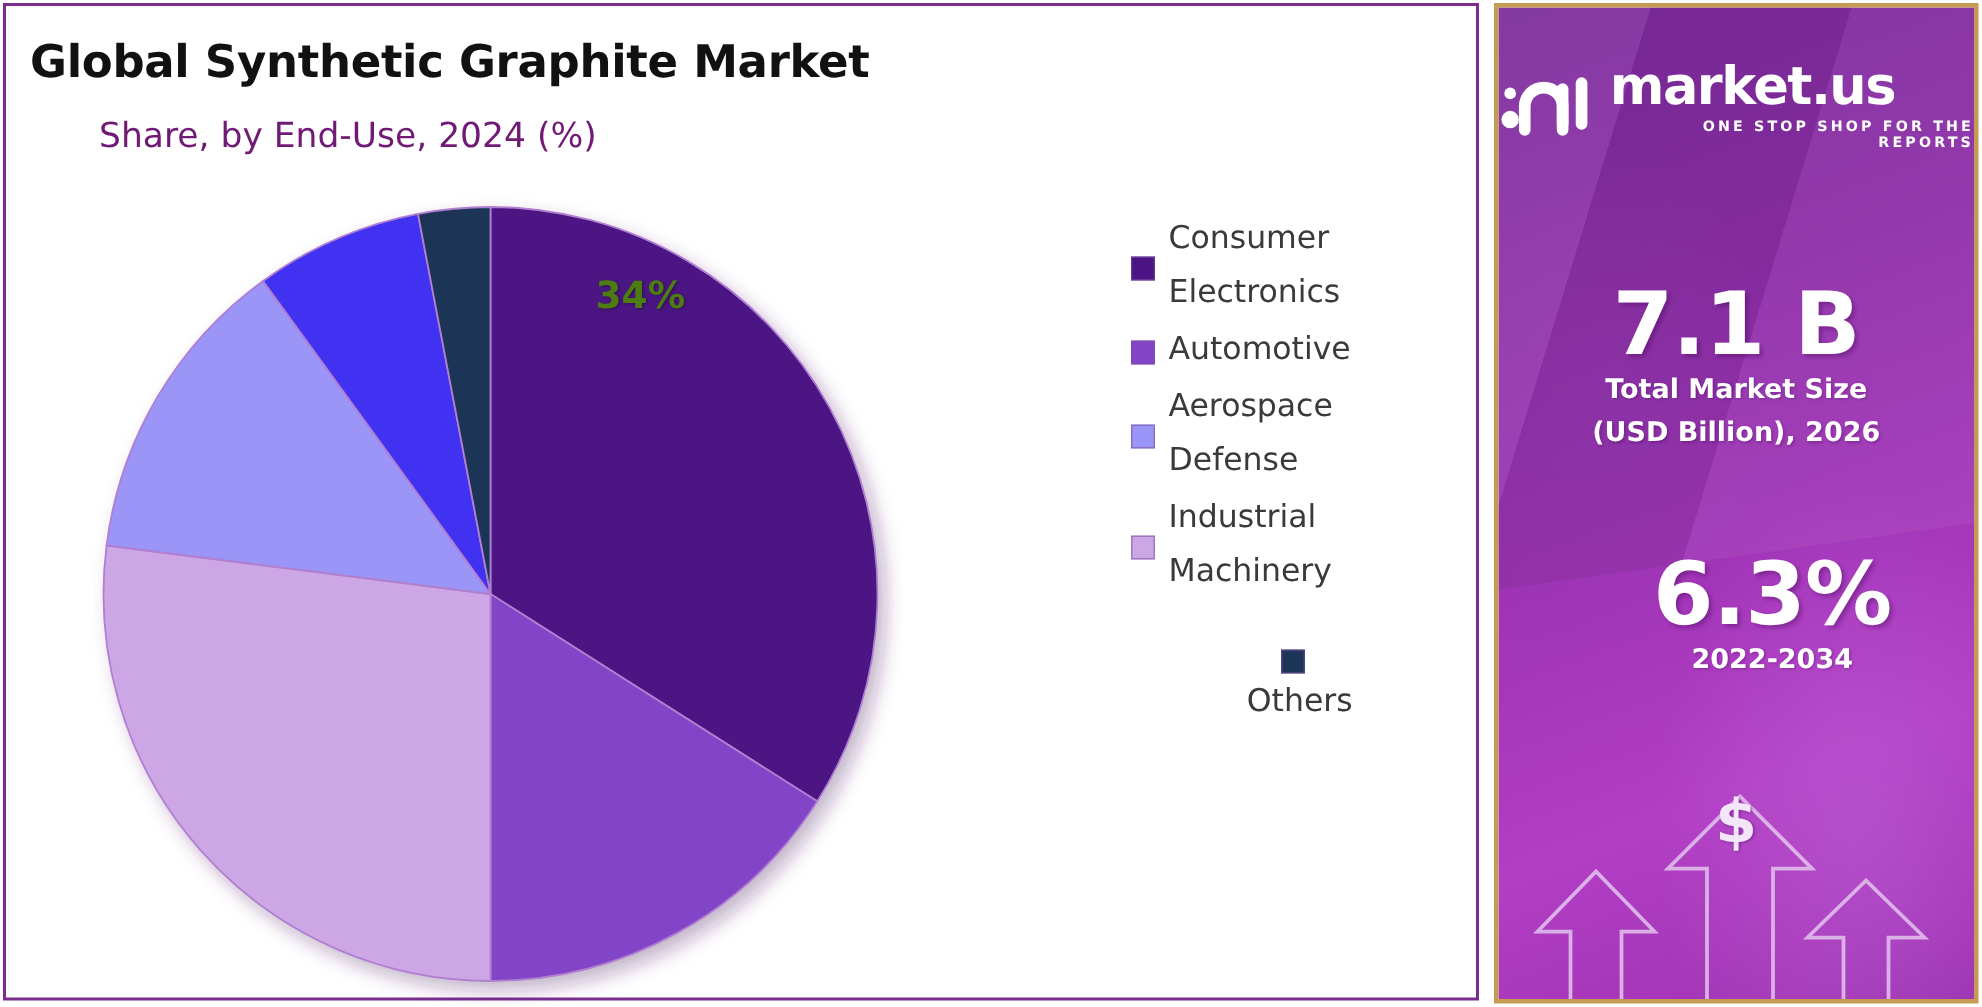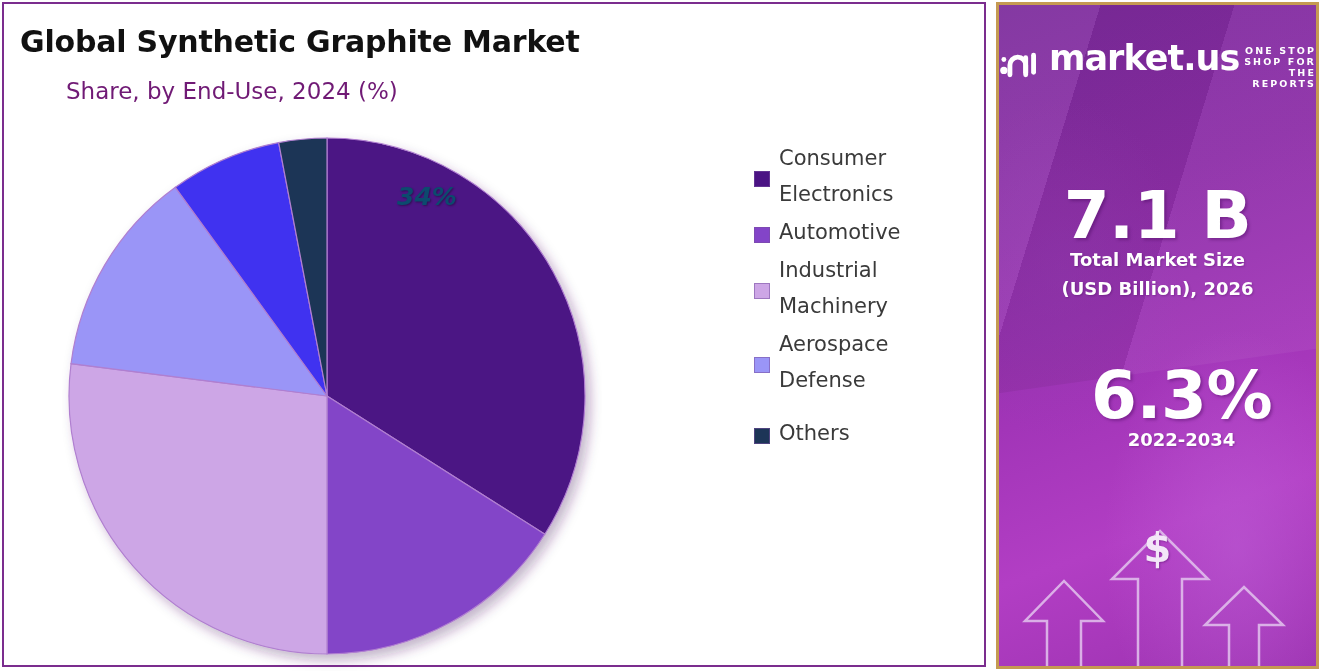--- a/index.html
+++ b/index.html
@@ -21,21 +21,21 @@
     font-size:23px;color:#701a75;font-weight:normal;
     font-family:"DejaVu Sans",sans-serif;
   }
 
   
   .pie-wrap{position:absolute;left:58px;top:128px;width:540px;height:540px;}
   .pie-svg{display:block;}
 
   .slice-label{
     position:absolute;
-    font-size:25px;font-weight:bold;font-style:italic;color:#0c4a6e;
+    font-size:25px;font-weight:bold;color:#4d7c0f;
     text-shadow:1px 1px 2px rgba(0,0,0,.35);
     font-family:"DejaVu Sans",sans-serif;
     white-space:nowrap;
   }
 
   
   .legend{position:absolute;left:750px;top:136px;width:225px;}
   .legend-item{display:flex;align-items:center;margin-bottom:2px;}
   .legend-swatch{
     width:16px;height:16px;flex:0 0 16px;margin-top:5px;margin-right:9px;
@@ -57,34 +57,34 @@
   }
   .brand-panel::before{
     content:"";position:absolute;left:-10%;top:-5%;width:120%;height:60%;
     background:linear-gradient(115deg, rgba(255,255,255,.07) 0 30%, rgba(0,0,0,.06) 30% 55%, rgba(255,255,255,.05) 55% 100%);
     transform:rotate(-8deg);pointer-events:none;
   }
   .brand-inner{position:relative;z-index:3;width:100%;height:100%;}
 
   .logo-row{position:absolute;left:0;right:0;top:36px;display:flex;justify-content:center;align-items:center;}
   .logo-mark{width:66px;height:44px;margin-right:10px;}
-  .logo-text-wrap{display:flex;flex-direction:row;}
+  .logo-text-wrap{display:flex;flex-direction:column;}
   .logo-text{
     font-size:35px;font-weight:bold;color:#ffffff;line-height:34px;letter-spacing:-1px;
     font-family:"DejaVu Sans",sans-serif;
   }
   .logo-tag{
     font-size:9.5px;font-weight:bold;color:#ffffff;letter-spacing:2.1px;
     margin-top:4px;text-align:right;
     font-family:"DejaVu Sans",sans-serif;
   }
 
   .stat-block{position:absolute;left:0;right:0;text-align:center;color:#ffffff;}
   .stat-value{
-    font-size:66px;font-weight:bold;letter-spacing:-0.5px;line-height:58px;
+    font-size:58px;font-weight:bold;letter-spacing:-0.5px;line-height:58px;
     text-shadow:2px 2px 3px rgba(60,0,80,.35);
     font-family:"DejaVu Sans",sans-serif;
   }
   .stat-caption{
     font-size:18px;font-weight:bold;line-height:29px;
     text-shadow:1px 1px 2px rgba(60,0,80,.3);
     font-family:"DejaVu Sans",sans-serif;
   }
   .stat1{top:182px;}
   .stat2{top:362px;margin-left:48px;}
@@ -131,28 +131,28 @@
     <div class="legend">
       <div class="legend-item">
         <span class="legend-swatch" style="background: rgb(75, 19, 132);"></span>
         <span class="legend-label">Consumer Electronics</span>
       </div>
       <div class="legend-item">
         <span class="legend-swatch" style="background: rgb(131, 68, 200);"></span>
         <span class="legend-label">Automotive</span>
       </div>
       <div class="legend-item">
+        <span class="legend-swatch" style="background: rgb(154, 149, 247);"></span>
+        <span class="legend-label">Aerospace Defense</span>
+      </div>
+      <div class="legend-item">
         <span class="legend-swatch" style="background: rgb(205, 166, 230);"></span>
         <span class="legend-label">Industrial Machinery</span>
       </div>
-      <div class="legend-item">
-        <span class="legend-swatch" style="background: rgb(154, 149, 247);"></span>
-        <span class="legend-label">Aerospace Defense</span>
-      </div>
-      <div class="legend-item" style="margin-top:17px;">
+      <div class="legend-item" style="margin-top:30px;flex-direction:column;">
         <span class="legend-swatch" style="background: rgb(29, 53, 87);"></span>
         <span class="legend-label">Others</span>
       </div>
     </div>
   </div>
 
   <div class="brand-panel">
     <div class="brand-inner">
 
       <div class="logo-row">

